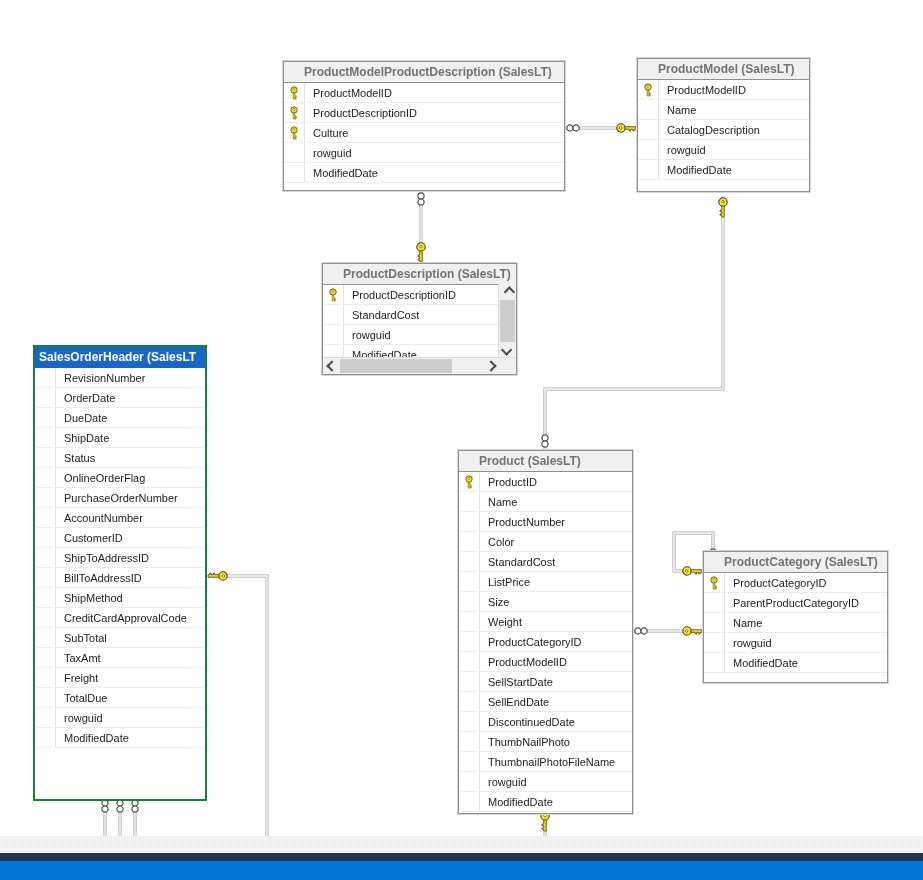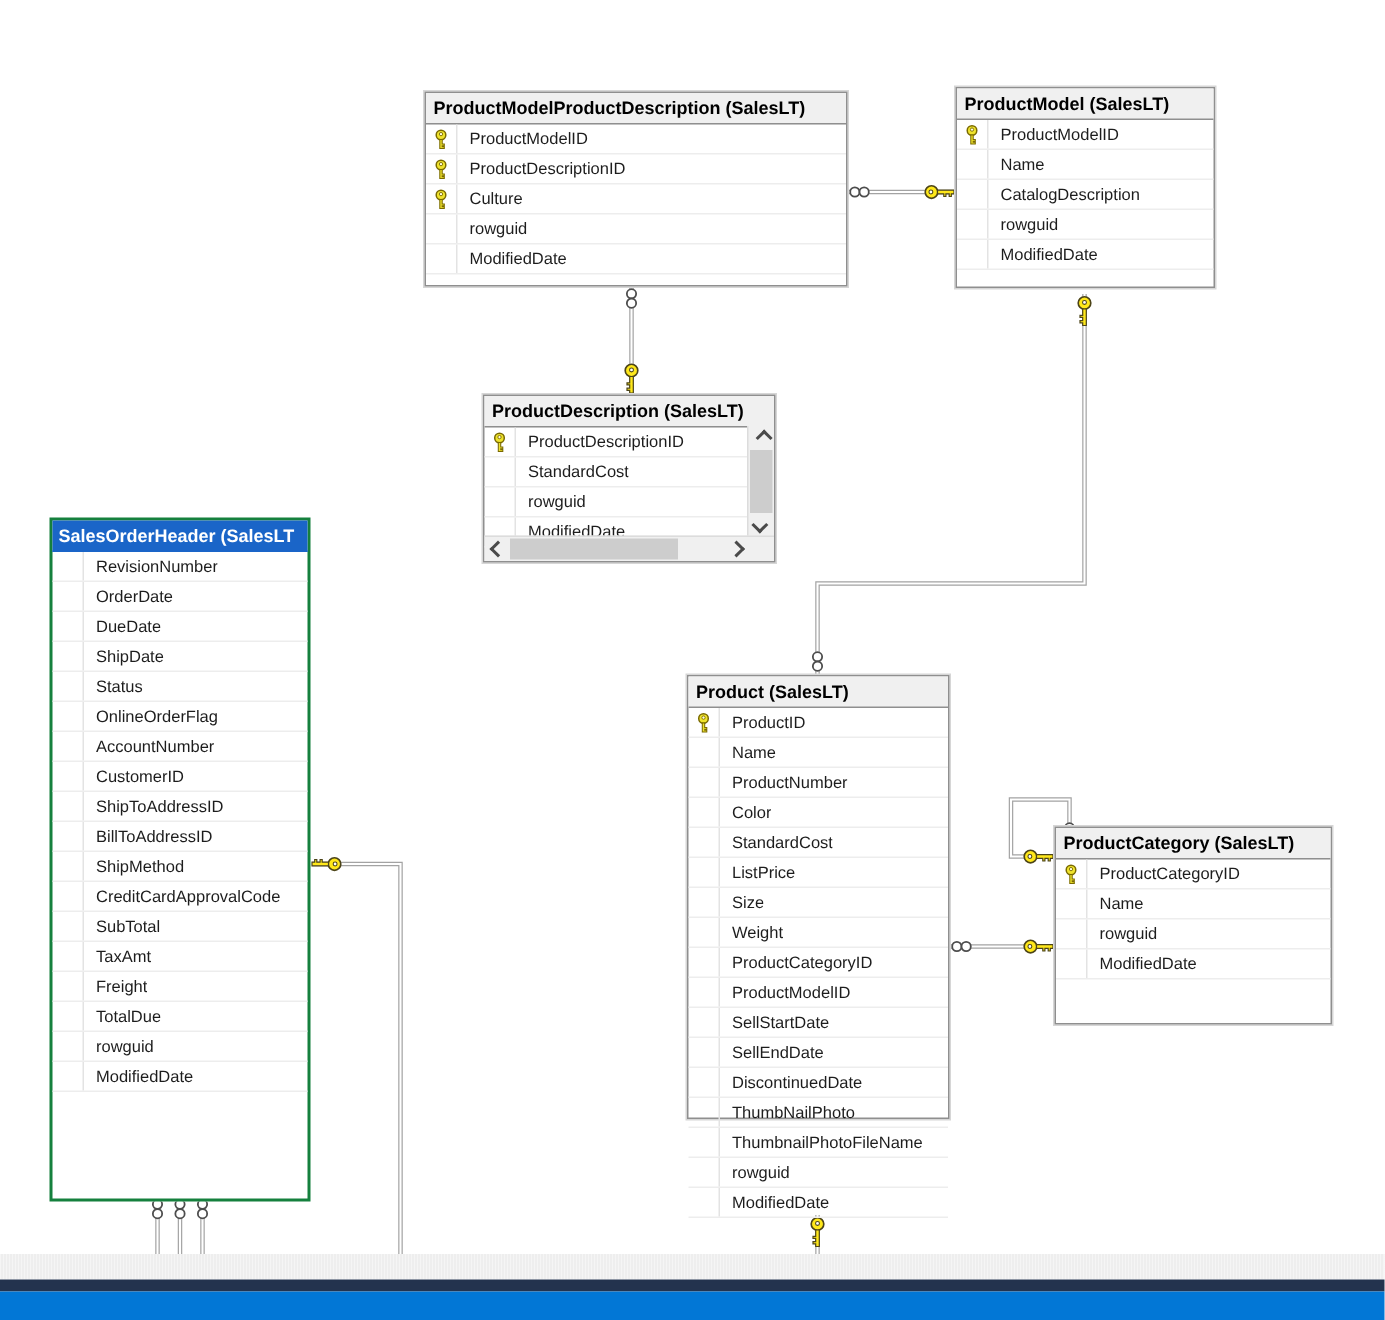--- a/index.html
+++ b/index.html
@@ -13,24 +13,24 @@
   .wire-outer{fill:none;stroke:#a3a3a3;stroke-width:3;}
   .wire-inner{fill:none;stroke:#ffffff;stroke-width:1.4;}
   
   .tbl{
     position:absolute;z-index:2;background:#ffffff;
     border:1px solid #8f8f8f;
     box-shadow:0 0 0 1px #d6d6d6;
     box-sizing:border-box;
   }
   .thead{
-    height:20px;line-height:20px;background:#f0f0f0;color:#000000;
+    height:20px;line-height:20px;background:#f0f0f0;color:#737373;
     border-bottom:1px solid #8f8f8f;
     font-size:12px;font-weight:bold;
-    padding-left:5px;white-space:nowrap;overflow:hidden;
+    padding-left:20px;white-space:nowrap;overflow:hidden;
   }
   .tbl.sel{border:2px solid #15803d;box-shadow:none;}
   .tbl.sel .thead{background:#1a65c8;color:#ffffff;border-bottom:1px solid #1a65c8;padding-left:4px;}
   .r{height:19px;display:flex;align-items:stretch;border-bottom:1px solid #ededed;}
   .g{width:20px;flex:0 0 20px;border-right:1px solid #e3e3e3;display:flex;align-items:center;justify-content:center;}
   .f{font-size:11px;color:#1d1d1d;padding-left:8px;display:flex;align-items:center;white-space:nowrap;overflow:hidden;text-align:right;}
   .k{width:10px;height:14px;display:block;}
   
   .vscroll{position:absolute;top:20px;right:0;bottom:16px;width:17px;background:#f0f0f0;border-left:1px solid #dcdcdc;}
   .hscroll{position:absolute;left:0;right:0;bottom:0;height:16px;background:#f0f0f0;border-top:1px solid #dcdcdc;}
@@ -273,20 +273,24 @@
   <div class="r">
         <span class="g"></span>
         <span class="f">Status</span>
       </div>
   <div class="r">
         <span class="g"></span>
         <span class="f">OnlineOrderFlag</span>
       </div>
   <div class="r">
         <span class="g"></span>
+        <span class="f">PurchaseOrderNumber</span>
+      </div>
+  <div class="r">
+        <span class="g"></span>
         <span class="f">AccountNumber</span>
       </div>
   <div class="r">
         <span class="g"></span>
         <span class="f">CustomerID</span>
       </div>
   <div class="r">
         <span class="g"></span>
         <span class="f">ShipToAddressID</span>
       </div>
@@ -321,21 +325,21 @@
   <div class="r">
         <span class="g"></span>
         <span class="f">rowguid</span>
       </div>
   <div class="r">
         <span class="g"></span>
         <span class="f">ModifiedDate</span>
       </div>
 </div>
 
-<div class="tbl" style="left:458px;top:450px;width:175px;height:296px">
+<div class="tbl" style="left:458px;top:450px;width:175px;height:364px">
   <div class="thead">Product (SalesLT)</div>
   <div class="r">
         <span class="g">
           <svg class="k">
             <use href="#kk"></use>
           </svg>
         </span>
         <span class="f">ProductID</span>
       </div>
   <div class="r">
@@ -406,20 +410,24 @@
 
 <div class="tbl" style="left:703px;top:551px;width:185px;height:132px">
   <div class="thead">ProductCategory (SalesLT)</div>
   <div class="r">
         <span class="g">
           <svg class="k">
             <use href="#kk"></use>
           </svg>
         </span>
         <span class="f">ProductCategoryID</span>
+      </div>
+  <div class="r">
+        <span class="g"></span>
+        <span class="f">ParentProductCategoryID</span>
       </div>
   <div class="r">
         <span class="g"></span>
         <span class="f">Name</span>
       </div>
   <div class="r">
         <span class="g"></span>
         <span class="f">rowguid</span>
       </div>
   <div class="r">

